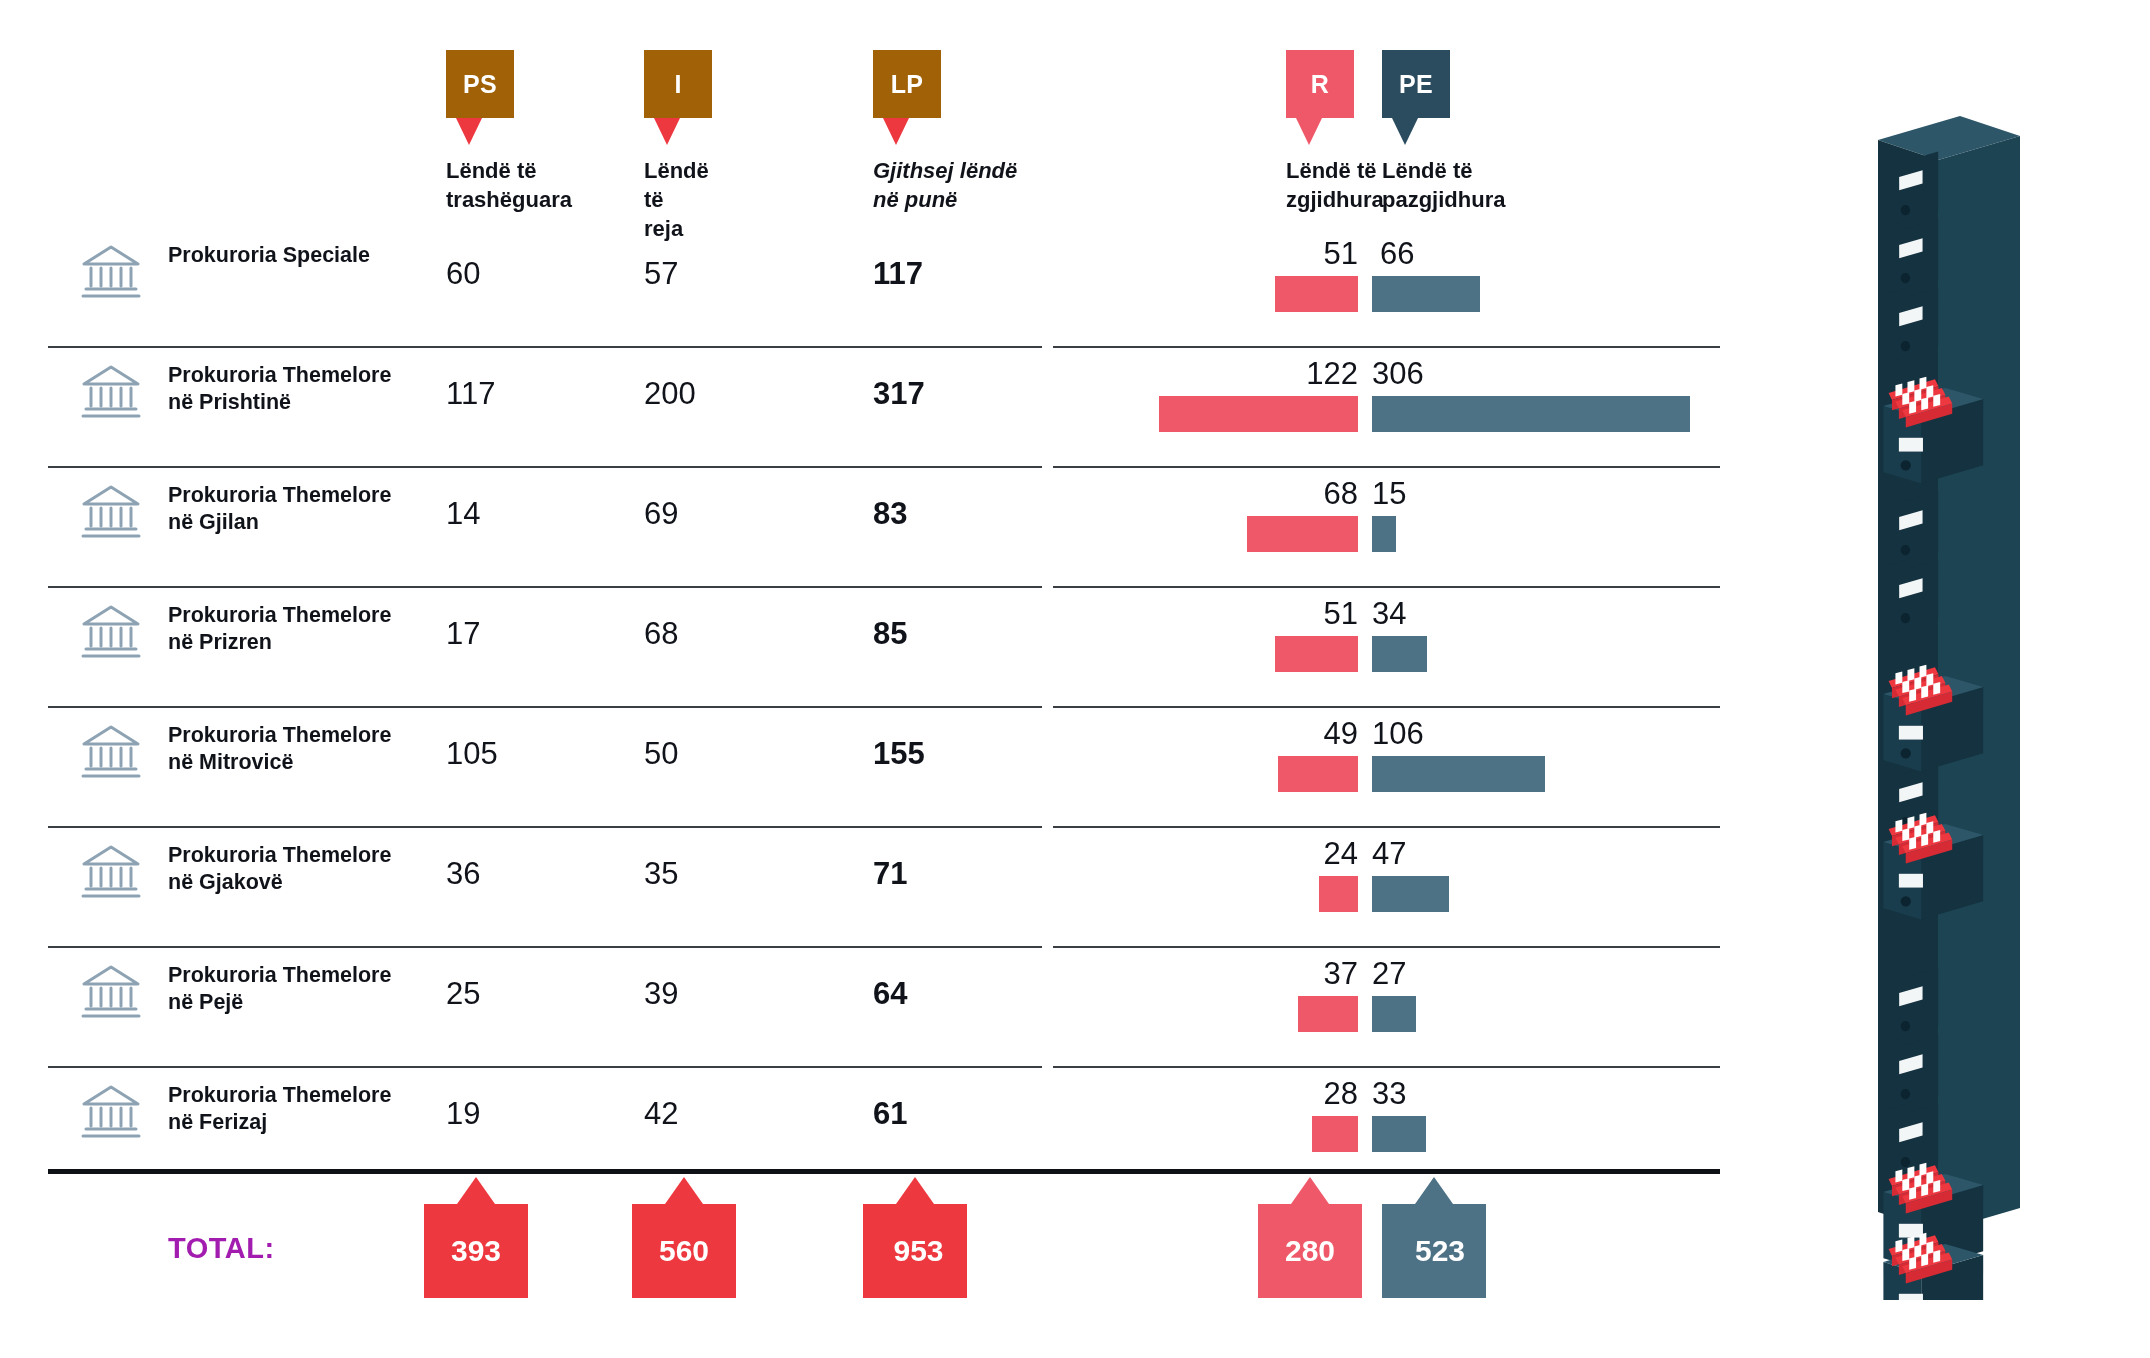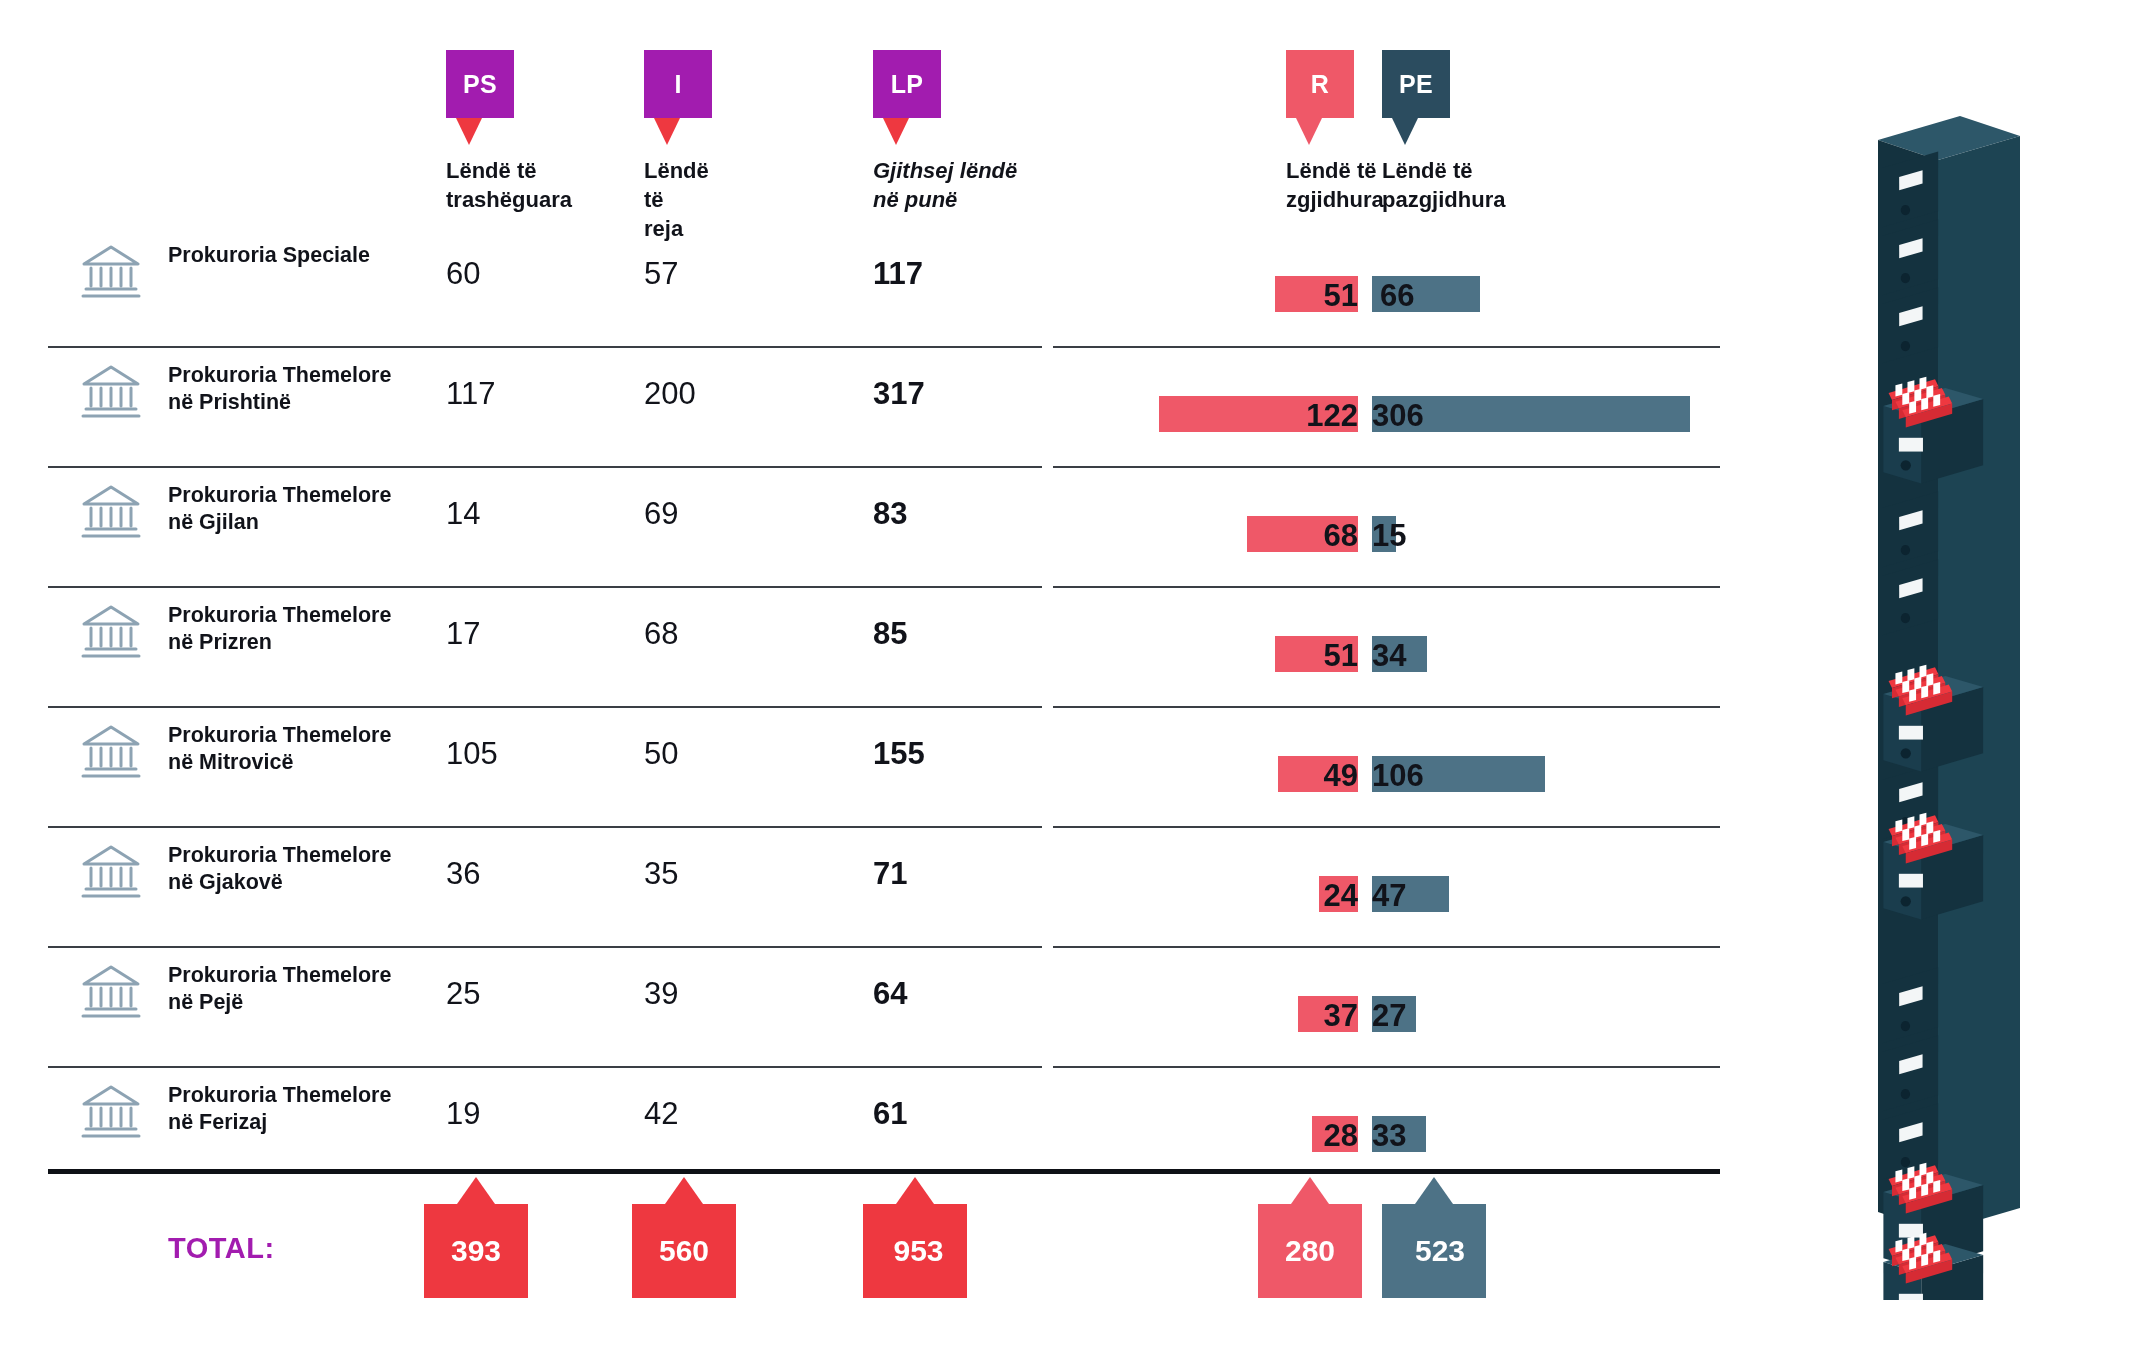--- a/index.html
+++ b/index.html
@@ -22,21 +22,21 @@
   }
   .flag::after {
     content: "";
     position: absolute;
     left: 10px; top: 68px;
     width: 0; height: 0;
     border-left: 13px solid transparent;
     border-right: 13px solid transparent;
     border-top: 27px solid currentColor;
   }
-  .flag.red { background: #a21caf; }
+  .flag.red { background: #a16207; }
   .flag.red::after { color: #ee3840; }
   .flag.rose { background: #ef5868; }
   .flag.rose::after { color: #ef5868; }
   .flag.navy { background: #2b4c5f; }
   .flag.navy::after { color: #2b4c5f; }
 
   .flag-caption {
     position: absolute;
     top: 106px; left: 0;
     font-size: 22px; line-height: 29px;
@@ -72,23 +72,22 @@
   }
   .divider-left  { left: 48px;   width: 994px; }
   .divider-right { left: 1053px; width: 667px; }
 
   
   .bar { position: absolute; height: 36px; }
   .bar.red  { background: #ef5868; }
   .bar.blue { background: #4d7286; }
   .bar-val {
     position: absolute;
-    font-size: 31px; font-weight: 700; color: #11131a;
+    font-size: 31px; font-weight: 400; color: #11131a;
     line-height: 1;
-    margin-top: 42px;
   }
   .bar-val.left  { text-align: right; }
   .bar-val.right { text-align: left; }
 
   
   .total-line {
     position: absolute; left: 48px; top: 1169px;
     width: 1672px; height: 5px; background: #0e1116;
   }
   .total-label {

